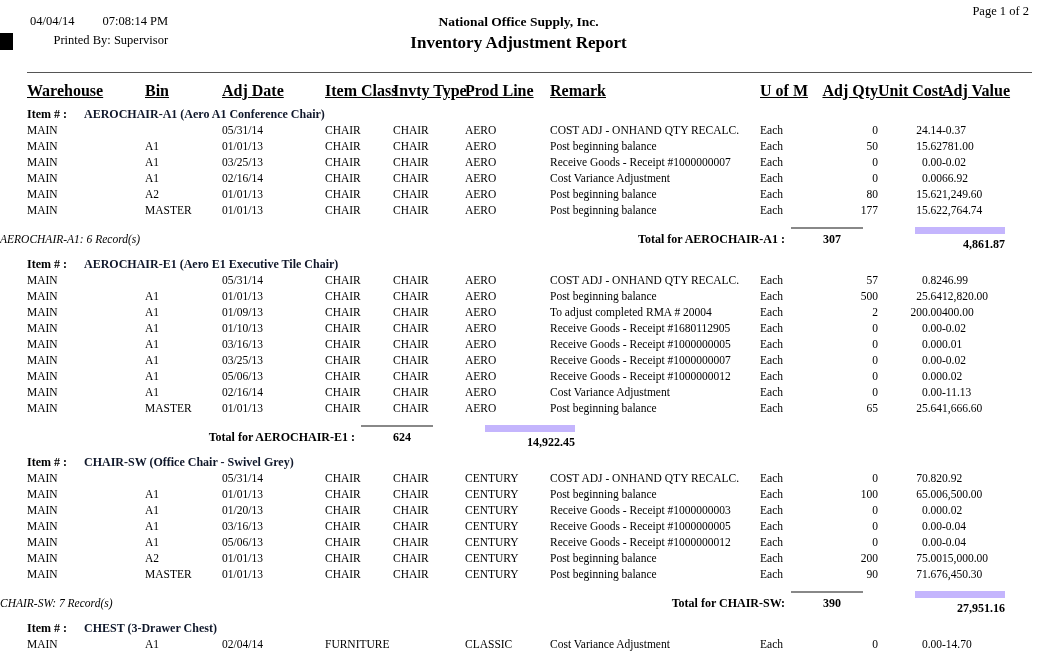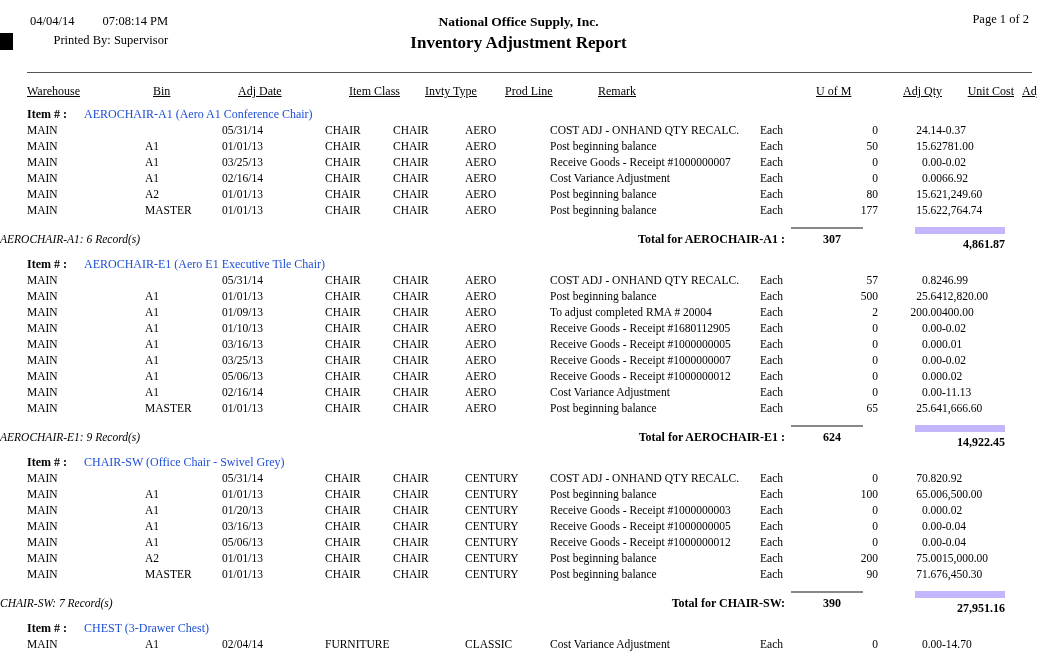--- a/index.html
+++ b/index.html
@@ -12,36 +12,36 @@
     overflow:hidden;
   }
   .corner-mark{position:absolute;left:0;top:33px;width:13px;height:17px;background:#000;}
   
   .hdr{position:relative;padding-top:12px;height:50px;}
   .hdr-left{position:absolute;left:30px;top:12px;font-size:12.5px;line-height:19px;white-space:nowrap;text-align:right;}
   .hdr-left .time{margin-left:28px;}
   .hdr-center{position:absolute;left:0;right:0;top:12px;text-align:center;line-height:19px;}
   .company{font-size:13.5px;font-weight:bold;}
   .rpt-title{font-size:17px;font-weight:bold;margin-top:2px;}
-  .hdr-right{position:absolute;right:8px;top:12px;font-size:12.5px;}
+  .hdr-right{position:absolute;right:8px;top:4px;font-size:12.5px;}
   .rule{border-top:1px solid #555;margin:10px 5px 0 27px;height:0;}
   
   .row{display:flex;padding-left:27px;height:16px;line-height:16px;font-size:11.5px;white-space:nowrap;}
   .row > span{flex:0 0 auto;overflow:visible;}
   .c0{width:118px}.c1{width:77px}.c2{width:103px}.c3{width:68px}.c4{width:72px}
   .c5{width:85px}.c6{width:210px}.c7{width:60px}
   .c8{width:58px;text-align:right}.c9{width:64px;text-align:right}.c10{width:90px;}
-  .thead{margin-top:10px;font-weight:normal;font-size:12px;gap:8px;}
+  .thead{margin-top:10px;font-weight:bold;font-size:16px;}
   .thead u{text-decoration:underline;}
   
   .group{margin-top:7px;}
   .group + .group{margin-top:9px;}
   .item-line{display:flex;padding-left:27px;height:16px;line-height:16px;font-size:12px;}
   .item-label{font-weight:bold;width:57px;flex:0 0 auto;}
-  .item-name{color:#1d4ed8;flex:0 0 auto;cursor:pointer;}
+  .item-name{color:#0f172a;flex:0 0 auto;cursor:pointer;font-weight:bold;}
   .total-row{display:flex;font-size:12px;margin-top:9px;height:20px;}
   .total-row > span{flex:0 0 auto;box-sizing:border-box;line-height:16px;padding-top:4px;}
   .g-sum{width:430px;font-style:italic;font-size:11.5px;}
   .g-total-label{width:361px;text-align:right;font-weight:bold;padding-right:6px;}
   .g-tqty{width:72px;border-top:2px solid #888;padding-top:2px !important;text-align:right;padding-right:22px;font-weight:bold;}
   .g-gap{width:52px;}
   .g-tval{width:90px;border-top:7px solid #c4b5fd;padding-top:2px !important;text-align:right;font-weight:bold;}
 </style>
 </head>
 <body>
@@ -287,21 +287,20 @@
           <span class="c3">CHAIR</span>
           <span class="c4">CHAIR</span>
           <span class="c5">AERO</span>
           <span class="c6">Post beginning balance</span>
           <span class="c7">Each</span>
           <span class="c8">65</span>
           <span class="c9">25.64</span>
           <span class="c10">1,666.60</span>
         </div>
         <div class="total-row">
-          <span class="g-sum">AEROCHAIR-E1: 9 Record(s)</span>
           <span class="g-total-label">Total for AEROCHAIR-E1 :</span>
           <span class="g-tqty">624</span>
           <span class="g-gap"></span>
           <span class="g-tval">14,922.45</span>
         </div>
       </div>
       <div class="group">
         <div class="item-line">
           <span class="item-label">Item # :</span>
           <span class="item-name">CHAIR-SW (Office Chair - Swivel Grey)</span>

